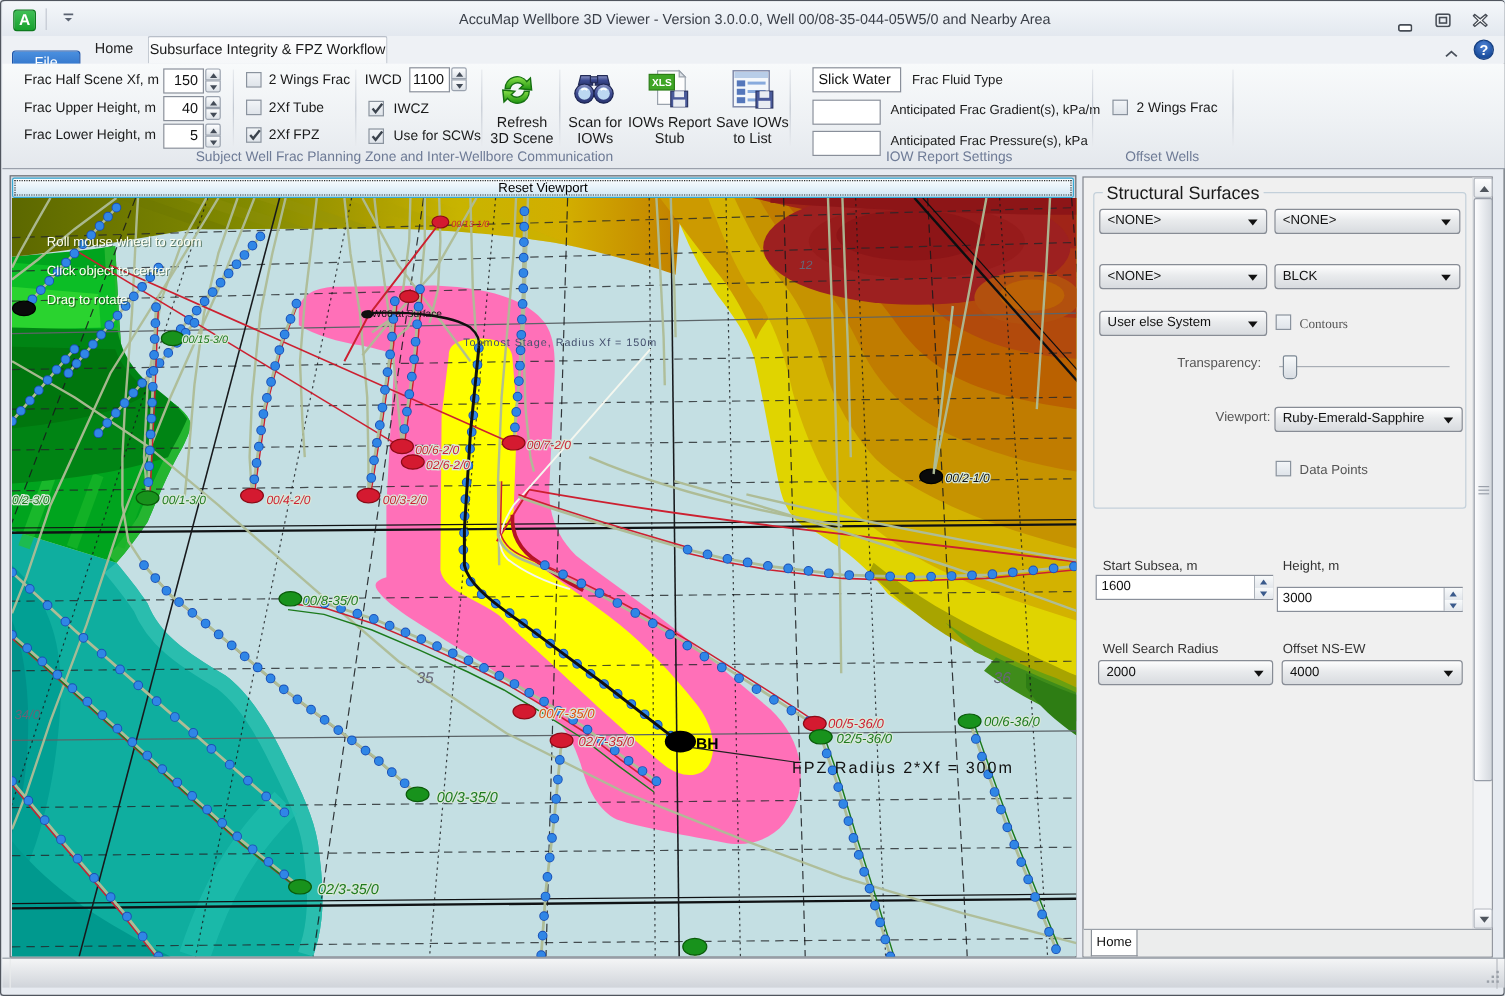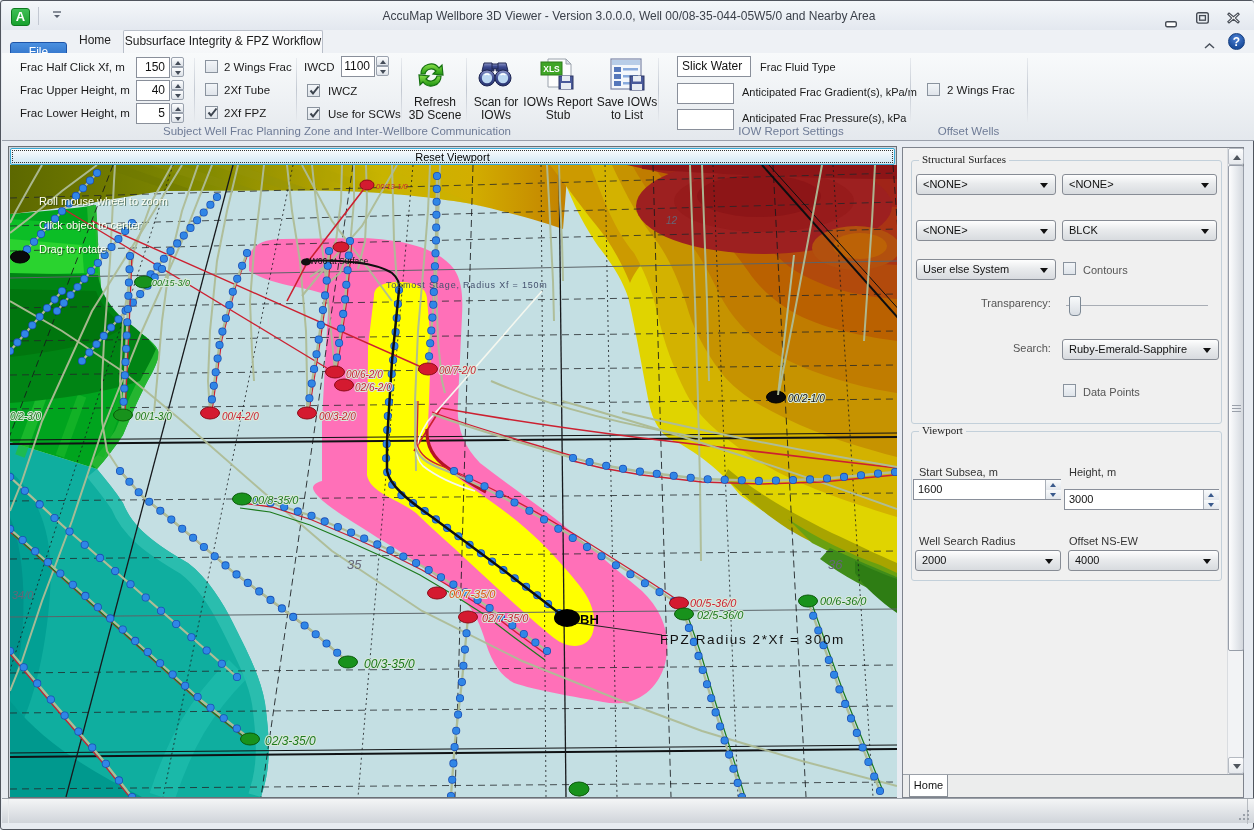--- a/index.html
+++ b/index.html
@@ -36,21 +36,21 @@
 .icap{position:absolute;font-size:12px;color:#1a1a1a;text-align:center;line-height:13px;white-space:nowrap;}
 
 #scenewrap{position:absolute;left:7px;top:145px;width:889px;height:652px;background:#cfd5de;border:1px solid #6b7076;}
 #resetbtn{position:absolute;left:1px;top:1px;width:885px;height:17px;background:linear-gradient(#fafdfe,#e8f3fa 45%,#cfe6f3);border:1px solid #36a9d4;border-radius:2px;}
 #resetbtn .focus{position:absolute;left:1px;top:1px;right:1px;bottom:1px;border:1px dotted #333;}
 #resetbtn .t{position:absolute;width:100%;text-align:center;top:2px;font-size:11px;color:#000;}
 #scene{position:absolute;left:1px;top:18px;}
 
 #panel{position:absolute;left:901px;top:146px;width:342px;height:651px;background:#f0f0f0;border:1px solid #7e838c;}
 .gbox{position:absolute;border:1px solid #c3d0da;border-radius:3px;}
-.gbox .gt{position:absolute;left:7px;top:-8px;background:#f0f0f0;padding:0 3px;font-size:11px;color:#1a1a1a;font-family:Liberation Serif, serif;}
+.gbox .gt{position:absolute;left:7px;top:-8px;background:#f0f0f0;padding:0 3px;font-size:15px;color:#1a1a1a;}
 .dd{position:absolute;height:21px;background:linear-gradient(#fefefe,#e9ebed 45%,#d8dbdf);border:1px solid #878c95;border-radius:3px;font-size:11px;color:#111;padding:3px 0 0 6px;}
 .dd .ar{position:absolute;right:7px;top:8px;width:0;height:0;border-left:4px solid transparent;border-right:4px solid transparent;border-top:5px solid #111;}
 .plab{position:absolute;font-size:11px;color:#333;white-space:nowrap;}
 .sfield{position:absolute;height:21px;background:#fff;border:1px solid #898f9a;font-size:11px;color:#111;padding:3px 0 0 4px;}
 .sspin{position:absolute;width:15px;height:19px;border-left:1px solid #aab0b8;}
 .sspin .up,.sspin .dn{position:absolute;left:0;width:15px;height:9.5px;background:linear-gradient(#f8fafb,#e3e7ec);}
 .sspin .dn{top:9.5px;}
 .bluetri-u{position:absolute;left:4px;top:3px;width:0;height:0;border-left:3px solid transparent;border-right:3px solid transparent;border-bottom:4px solid #3a5a8c;}
 .bluetri-d{position:absolute;left:4px;top:3px;width:0;height:0;border-left:3px solid transparent;border-right:3px solid transparent;border-top:4px solid #3a5a8c;}
 #vscroll{position:absolute;left:324px;top:0;width:16px;height:626px;background:#f2f3f5;border-left:1px solid #d9dce0;}
@@ -99,21 +99,21 @@
     <div id="tabSub">Subsurface Integrity &amp; FPZ Workflow</div>
     <div style="position:absolute;left:1201px;top:7px;">
       <svg width="13" height="10" viewBox="0 0 13 10">
           <path d="M2 7 L6.5 3 L11 7" fill="none" stroke="#4a515c" stroke-width="1.5"></path>
         </svg>
     </div>
     <div style="position:absolute;left:1226px;top:3px;width:17px;height:17px;border-radius:50%;background:radial-gradient(circle at 50% 30%,#4f83d6,#1c4f9e 70%);border:1px solid #163f80;color:#fff;font-weight:bold;font-size:12px;text-align:center;line-height:16px;">?</div>
   </div>
   <div id="ribbon">
 
-    <div class="lab" style="left:18px;top:8px;">Frac Half Click Xf, m</div>
+    <div class="lab" style="left:18px;top:8px;">Frac Half Scene Xf, m</div>
     <div class="lab" style="left:18px;top:31px;">Frac Upper Height, m</div>
     <div class="lab" style="left:18px;top:54px;">Frac Lower Height, m</div>
     <div class="rfield" style="left:134px;top:4px;width:34px;">150</div>
     <div class="rfield" style="left:134px;top:27px;width:34px;">40</div>
     <div class="rfield" style="left:134px;top:50px;width:34px;">5</div>
     <div class="spin" style="left:169px;top:4px;">
         <div class="up">
           <div class="tri-u"></div>
         </div>
         <div class="dn">
@@ -551,31 +551,28 @@
   <div id="panel">
     <div class="gbox" style="left:8px;top:12px;width:311px;height:264px;">
         <div class="gt">Structural Surfaces</div>
       </div>
     <div class="dd" style="left:13px;top:26px;width:140px;">&lt;NONE&gt;<div class="ar"></div></div>
     <div class="dd" style="left:159px;top:26px;width:155px;">&lt;NONE&gt;<div class="ar"></div></div>
     <div class="dd" style="left:13px;top:72px;width:140px;">&lt;NONE&gt;<div class="ar"></div></div>
     <div class="dd" style="left:159px;top:72px;width:155px;">BLCK<div class="ar"></div></div>
     <div class="dd" style="left:13px;top:111px;width:140px;">User else System<div class="ar"></div></div>
     <div class="cb" style="left:160px;top:114px;"></div>
-    <div class="plab" style="left:180px;top:116px;color:#555;">Contours</div>
+    <div class="plab" style="left:180px;top:116px;color:#555;font-family:Liberation Serif, serif;">Contours</div>
     <div class="plab" style="left:78px;top:149px;color:#555;">Transparency:</div>
     <div style="position:absolute;left:163px;top:157px;width:142px;height:1px;background:#a8adb5;"></div>
     <div style="position:absolute;left:166px;top:148px;width:12px;height:20px;background:linear-gradient(#f8fafb,#d8dde3);border:1px solid #7c8894;border-radius:2px 2px 4px 4px;"></div>
-    <div class="plab" style="left:110px;top:194px;color:#555;">Search:</div>
+    <div class="plab" style="left:110px;top:194px;color:#555;">Viewport:</div>
     <div class="dd" style="left:159px;top:191px;width:157px;">Ruby-Emerald-Sapphire<div class="ar"></div></div>
     <div class="cb" style="left:160px;top:236px;"></div>
     <div class="plab" style="left:180px;top:238px;color:#555;">Data Points</div>
-    <div class="gbox" style="left:8px;top:283px;width:311px;height:150px;">
-        <div class="gt">Viewport</div>
-      </div>
     <div class="plab" style="left:16px;top:318px;">Start Subsea, m</div>
     <div class="plab" style="left:166px;top:318px;">Height, m</div>
     <div class="sfield" style="left:10px;top:331px;width:148px;">1600<div class="sspin" style="right:0;top:0;">
           <div class="up">
             <div class="bluetri-u"></div>
           </div>
           <div class="dn">
             <div class="bluetri-d"></div>
           </div>
         </div></div>

